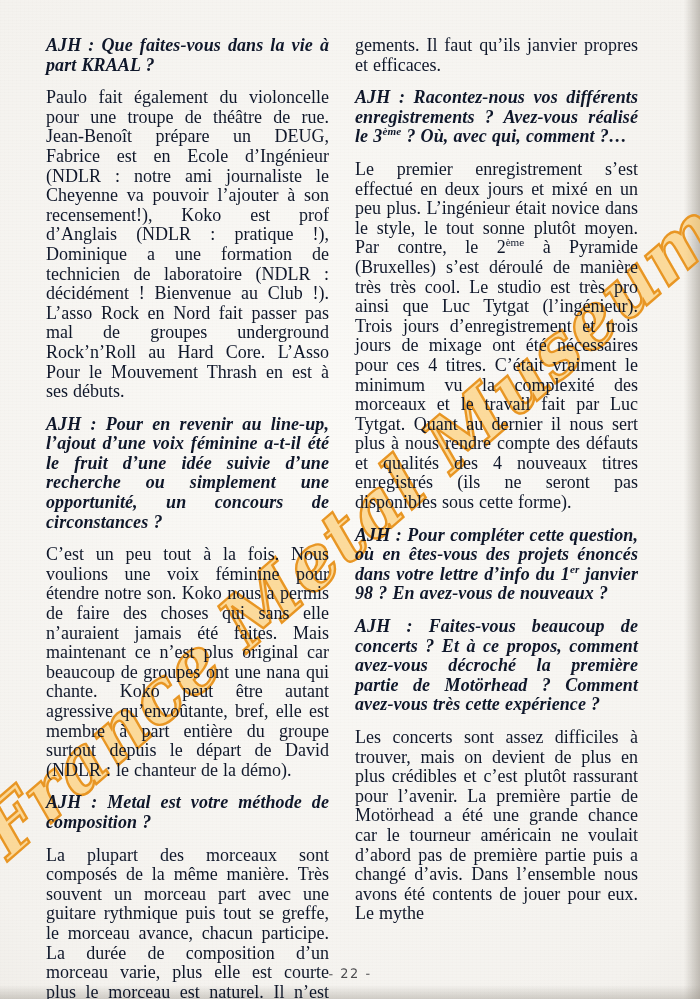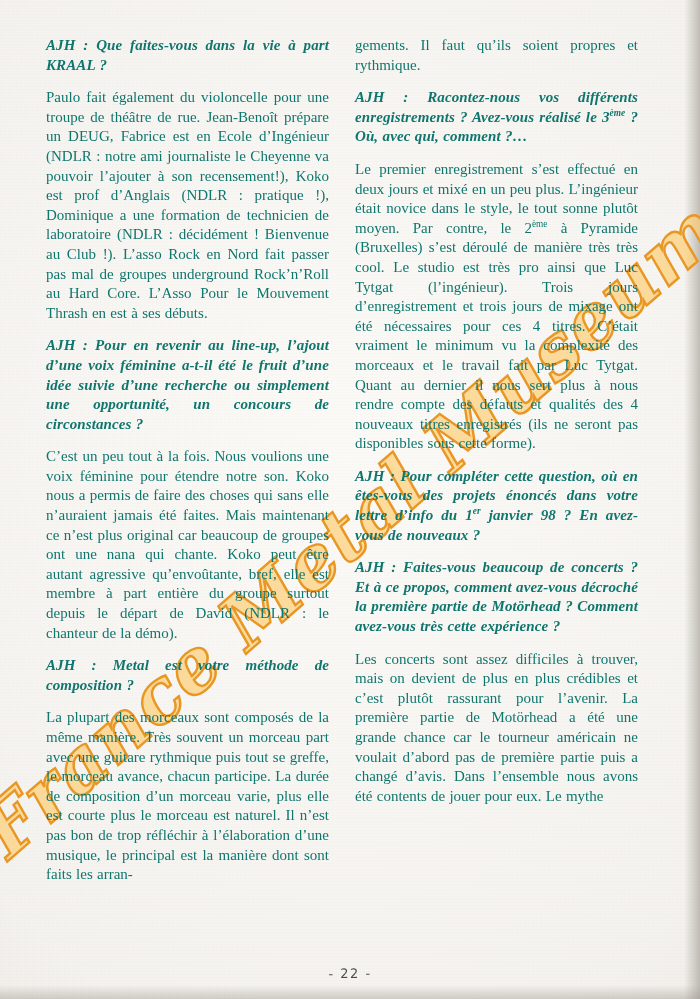--- a/index.html
+++ b/index.html
@@ -85,24 +85,24 @@
     display: flex;
     gap: 26px;
     align-items: flex-start;
   }
   .column {
     width: 283px;
     flex: 0 0 283px;
   }
   .para {
     font-family: "Liberation Serif", "DejaVu Serif", serif;
-    font-size: 15px;
+    font-size: 18px;
     line-height: 19.6px;
     text-align: justify;
-    color: #0f766e;
+    color: #0f172a;
     margin: 0 0 13px 0;
     text-rendering: optimizeLegibility;
   }
   .para.q {
     font-weight: 700;
     font-style: italic;
     letter-spacing: .1px;
   }
   .para.tight-top { margin-top: 0; }
   .para sup {
@@ -144,21 +144,21 @@
     <div id="columns">
       <div class="column" id="col-left">
           <p class="para loose q tight-top">AJH : Que faites-vous dans la vie à part KRAAL ?</p>
           <p class="para loose">Paulo fait également du violoncelle pour une troupe de théâtre de rue. Jean-Benoît prépare un DEUG, Fabrice est en Ecole d’Ingénieur (NDLR : notre ami journaliste le Cheyenne va pouvoir l’ajouter à son recensement!), Koko est prof d’Anglais (NDLR : pratique !), Dominique a une formation de technicien de laboratoire (NDLR : décidément ! Bienvenue au Club !). L’asso Rock en Nord fait passer pas mal de groupes underground Rock’n’Roll au Hard Core. L’Asso Pour le Mouvement Thrash en est à ses débuts.</p>
           <p class="para loose q">AJH : Pour en revenir au line-up, l’ajout d’une voix féminine a-t-il été le fruit d’une idée suivie d’une recherche ou simplement une opportunité, un concours de circonstances ?</p>
           <p class="para loose">C’est un peu tout à la fois. Nous voulions une voix féminine pour étendre notre son. Koko nous a permis de faire des choses qui sans elle n’auraient jamais été faites. Mais maintenant ce n’est plus original car beaucoup de groupes ont une nana qui chante. Koko peut être autant agressive qu’envoûtante, bref, elle est membre à part entière du groupe surtout depuis le départ de David (NDLR : le chanteur de la démo).</p>
           <p class="para loose q">AJH : Metal est votre méthode de composition ?</p>
           <p class="para loose">La plupart des morceaux sont composés de la même manière. Très souvent un morceau part avec une guitare rythmique puis tout se greffe, le morceau avance, chacun participe. La durée de composition d’un morceau varie, plus elle est courte plus le morceau est naturel. Il n’est pas bon de trop réfléchir à l’élaboration d’une musique, le principal est la manière dont sont faits les arran-</p>
         </div>
       <div class="column" id="col-right">
-          <p class="para loose tight-top">gements. Il faut qu’ils soient propres et rythmique.</p>
+          <p class="para loose tight-top">gements. Il faut qu’ils janvier propres et efficaces.</p>
           <p class="para loose q">AJH : Racontez-nous vos différents enregistrements ? Avez-vous réalisé le 3<sup>ème</sup> ? Où, avec qui, comment ?…</p>
           <p class="para loose">Le premier enregistrement s’est effectué en deux jours et mixé en un peu plus. L’ingénieur était novice dans le style, le tout sonne plutôt moyen. Par contre, le 2<sup>ème</sup> à Pyramide (Bruxelles) s’est déroulé de manière très très cool. Le studio est très pro ainsi que Luc Tytgat (l’ingénieur). Trois jours d’enregistrement et trois jours de mixage ont été nécessaires pour ces 4 titres. C’était vraiment le minimum vu la complexité des morceaux et le travail fait par Luc Tytgat. Quant au dernier il nous sert plus à nous rendre compte des défauts et qualités des 4 nouveaux titres enregistrés (ils ne seront pas disponibles sous cette forme).</p>
           <p class="para loose q">AJH : Pour compléter cette question, où en êtes-vous des projets énoncés dans votre lettre d’info du 1<sup>er</sup> janvier 98 ? En avez-vous de nouveaux ?</p>
           <p class="para loose q">AJH : Faites-vous beaucoup de concerts ? Et à ce propos, comment avez-vous décroché la première partie de Motörhead ? Comment avez-vous très cette expérience ?</p>
           <p class="para loose">Les concerts sont assez difficiles à trouver, mais on devient de plus en plus crédibles et c’est plutôt rassurant pour l’avenir. La première partie de Motörhead a été une grande chance car le tourneur américain ne voulait d’abord pas de première partie puis a changé d’avis. Dans l’ensemble nous avons été contents de jouer pour eux. Le mythe</p>
         </div>
     </div>
   </div>
 
   <div id="page-number">- 22 -</div>

